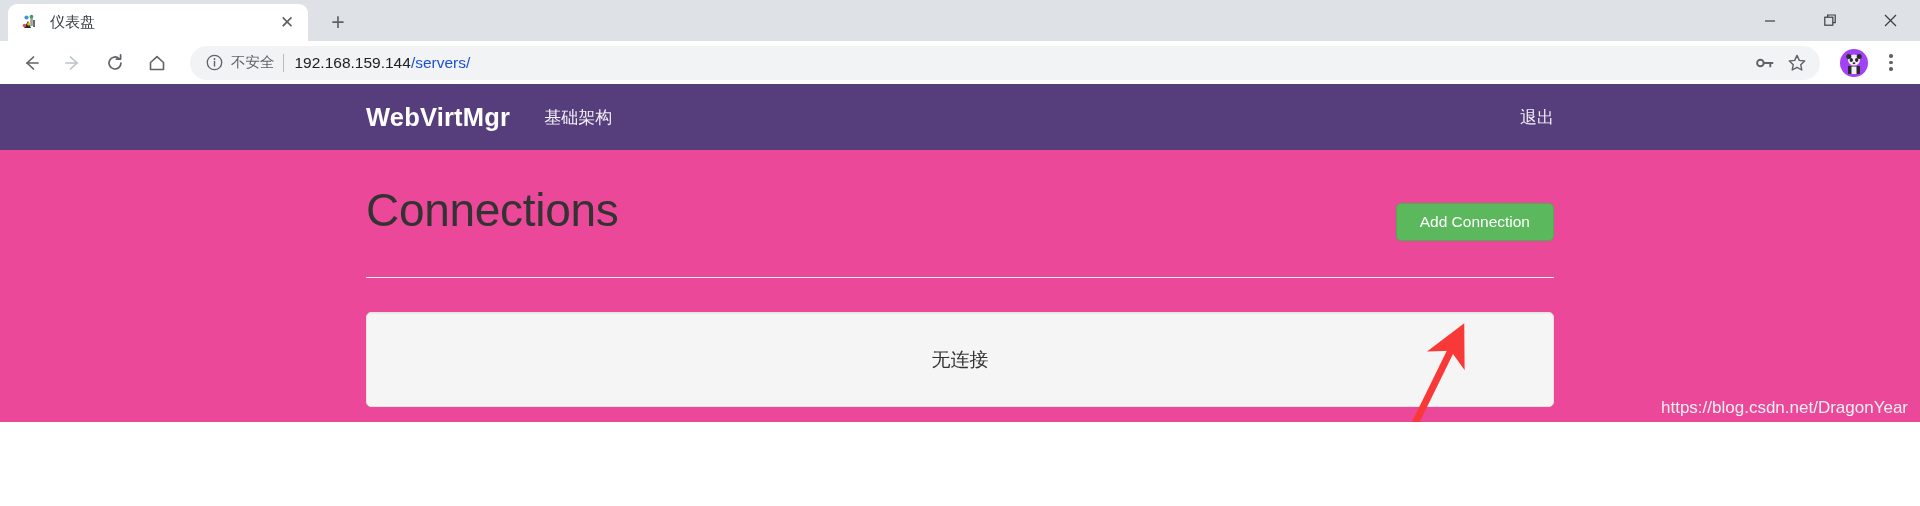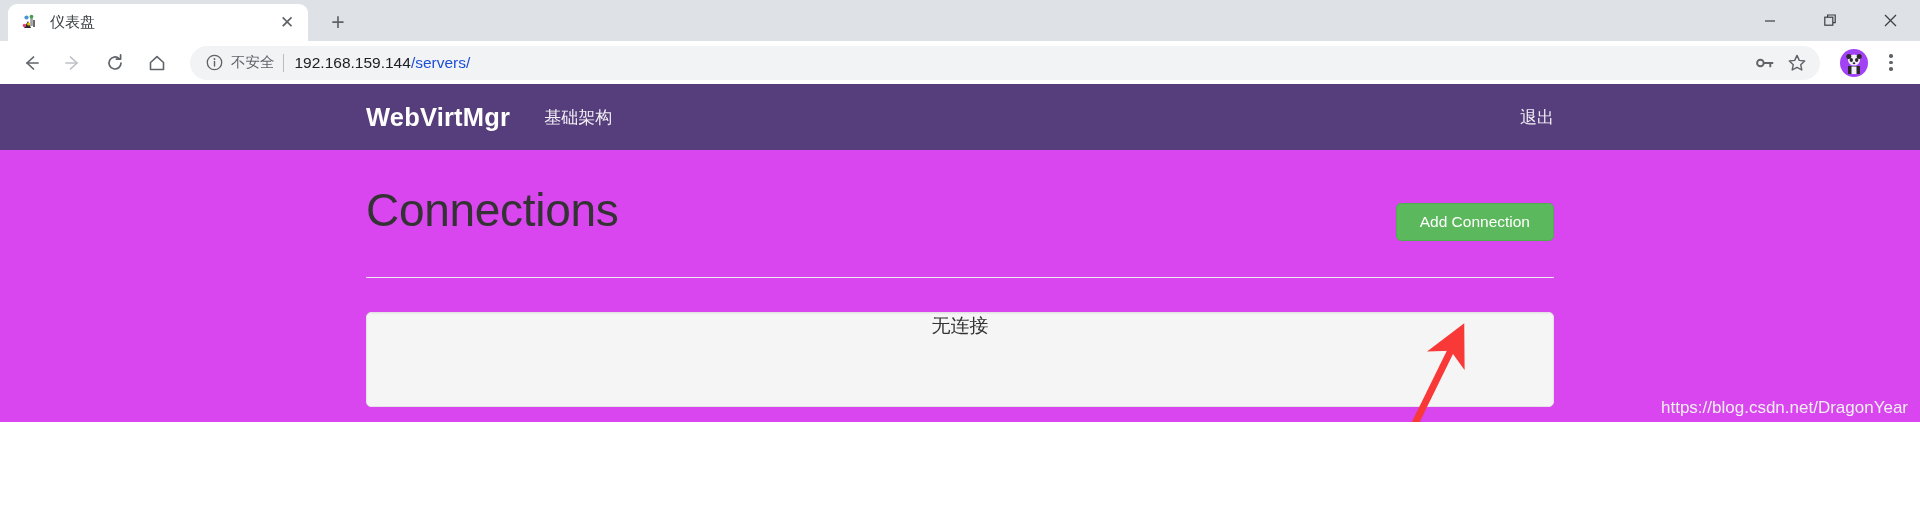--- a/index.html
+++ b/index.html
@@ -140,21 +140,21 @@
     display: flex; flex-direction: column;
     align-items: center; justify-content: center;
     margin-left: 6px;
     gap: 3px;
   }
   .menu-dots i { width: 3.5px; height: 3.5px; border-radius: 50%; background: #5f6368; display: block; }
 
   
   .page {
     height: 338px;
-    background: #d946ef;
+    background: #ec4899;
     position: relative;
     overflow: hidden;
   }
   .navbar {
     height: 66px;
     background: #563d7c;
     display: flex;
     align-items: center;
     position: relative;
   }
@@ -213,20 +213,21 @@
     margin-top: 36px;
   }
   .panel {
     margin-top: 34px;
     height: 95px;
     background: #f5f5f5;
     border: 1px solid #e3e3e3;
     border-radius: 5px;
     box-shadow: inset 0 1px 1px rgba(0,0,0,0.04);
     display: flex;
+    align-items: center;
     justify-content: center;
   }
   .panel-text {
     font-size: 19px;
     color: #333333;
   }
 
   .arrow-layer {
     position: absolute;
     left: 0; top: 0;

